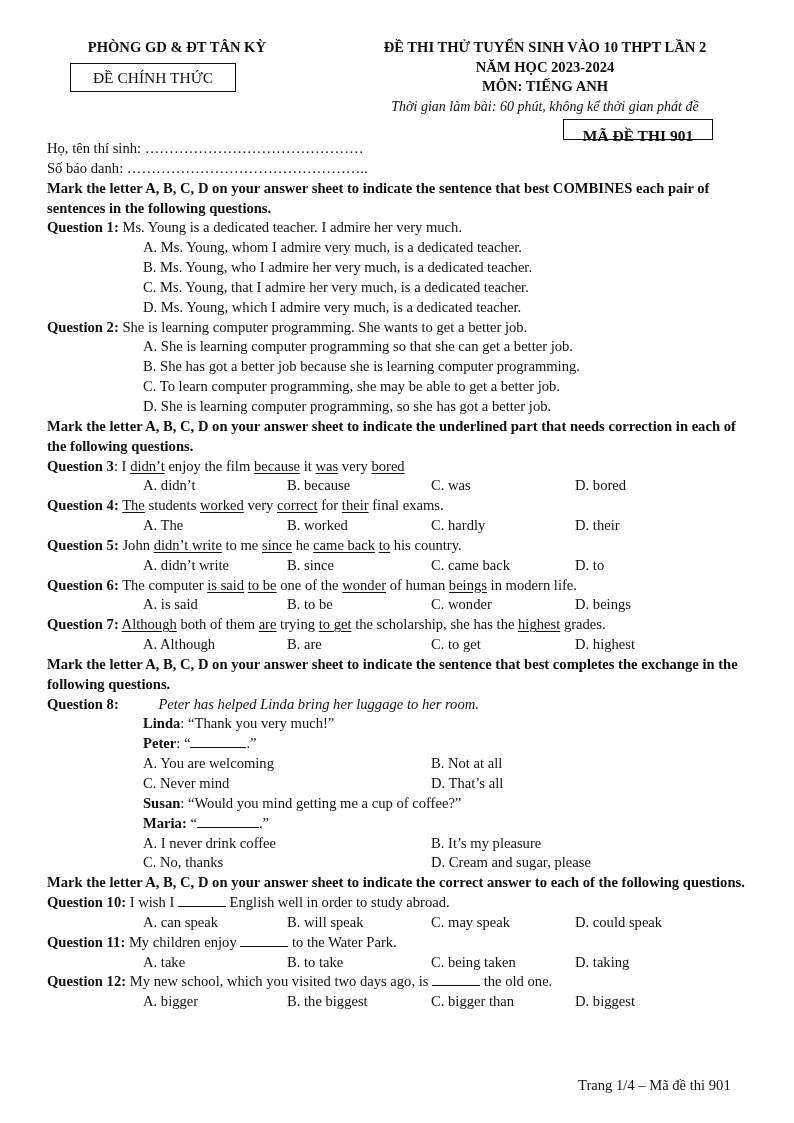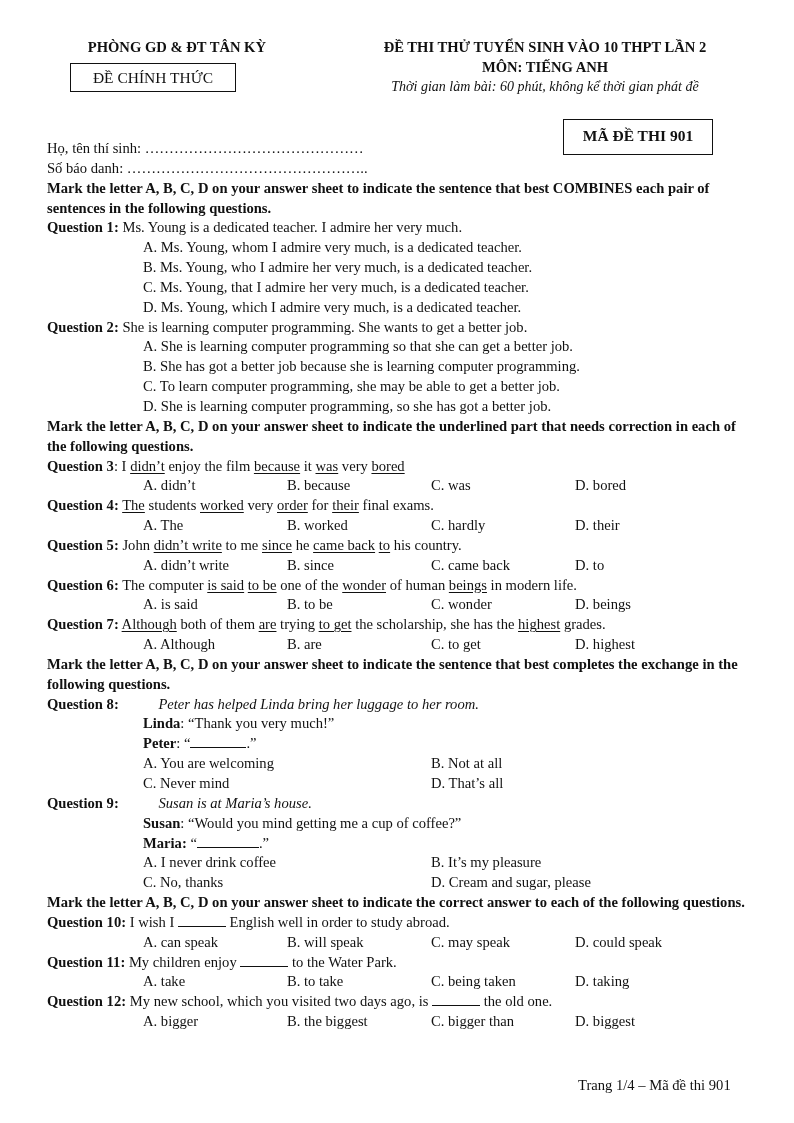--- a/index.html
+++ b/index.html
@@ -13,21 +13,21 @@
   .official-box {
     position: absolute; left: 70px; top: 63px; width: 166px; height: 29px;
     border: 1.3px solid #111; box-sizing: border-box; text-align: center;
     font-weight: normal; font-size: 15.5px; line-height: 27px;
   }
   .hdr-right { position: absolute; left: 330px; top: 38px; width: 430px; text-align: center; }
   .hdr-right div { line-height: 19.5px; }
   .hdr-right .b { font-weight: bold; font-size: 14.6px; text-align: center; }
   .hdr-right .i { font-style: italic; font-size: 14px; }
   .code-box {
-    position: absolute; left: 563px; top: 119px; width: 150px; height: 36px;
+    position: absolute; left: 563px; top: 119px; width: 150px; height: 21px;
     border: 1.3px solid #111; box-sizing: border-box; text-align: center;
     font-weight: bold; font-size: 15.5px; line-height: 31px;
   }
   .body { position: absolute; left: 47px; top: 139px; width: 710px; }
   .line { height: 19.85px; line-height: 19.85px; white-space: nowrap; }
   .b { font-weight: bold; }
   .it { font-style: italic; margin-left: 36px; }
   .ind { padding-left: 96px; }
   .instr { font-weight: bold; white-space: normal; height: auto; line-height: 19.85px; }
   .u { text-decoration: underline; text-underline-offset: 2px; }
@@ -41,20 +41,21 @@
 </head>
 <body>
 
 <div class="hdr-left">
   <div class="dept">PHÒNG GD &amp; ĐT TÂN KỲ</div>
 </div>
 <div class="official-box">ĐỀ CHÍNH THỨC</div>
 
 <div class="hdr-right">
   <div class="b">ĐỀ THI THỬ TUYỂN SINH VÀO 10 THPT LẦN 2</div>
+  <div class="b">NĂM HỌC 2023-2024</div>
   <div class="b">MÔN: TIẾNG ANH</div>
   <div class="i">Thời gian làm bài: 60 phút, không kể thời gian phát đề</div>
 </div>
 <div class="code-box">MÃ ĐỀ THI 901</div>
 
 <div class="body">
 
   <div class="line">
     <span>Họ, tên thí sinh</span><span>: ………………………………………</span>
   </div>
@@ -86,21 +87,21 @@
     <span class="b">Question 3</span><span>: I </span><span class="u">didn’t</span><span> enjoy the film </span><span class="u">because</span><span> it </span><span class="u">was</span><span> very </span><span class="u">bored</span>
   </div>
   <div class="opts4">
     <span>A. didn’t</span>
     <span>B. because</span>
     <span>C. was</span>
     <span>D. bored</span>
   </div>
 
   <div class="line">
-    <span class="b">Question 4:</span><span> </span><span class="u">The</span><span> students </span><span class="u">worked</span><span> very </span><span class="u">order</span><span> for </span><span class="u">their</span><span> final exams.</span>
+    <span class="b">Question 4:</span><span> </span><span class="u">The</span><span> students </span><span class="u">worked</span><span> very </span><span class="u">correct</span><span> for </span><span class="u">their</span><span> final exams.</span>
   </div>
   <div class="opts4">
     <span>A. The</span>
     <span>B. worked</span>
     <span>C. hardly</span>
     <span>D. their</span>
   </div>
 
   <div class="line">
     <span class="b">Question 5:</span><span> John </span><span class="u">didn’t write</span><span> to me </span><span class="u">since</span><span> he </span><span class="u">came back</span><span> </span><span class="u">to</span><span> his country.</span>
@@ -145,23 +146,20 @@
   </div>
   <div class="opts2">
     <span>A. You are welcoming</span>
     <span>B. Not at all</span>
   </div>
   <div class="opts2">
     <span>C. Never mind</span>
     <span>D. That’s all</span>
   </div>
 
-  <div class="line">
-    <span class="b">Question 9:</span><span class="it"> Susan is at Maria’s house.</span>
-  </div>
   <div class="line ind">
     <span class="b">Susan</span><span>: “Would you mind getting me a cup of coffee?”</span>
   </div>
   <div class="line ind">
     <span class="b">Maria:</span><span> “</span><span class="blank" style="width:62px"></span><span>.”</span>
   </div>
   <div class="opts2">
     <span>A. I never drink coffee</span>
     <span>B. It’s my pleasure</span>
   </div>

